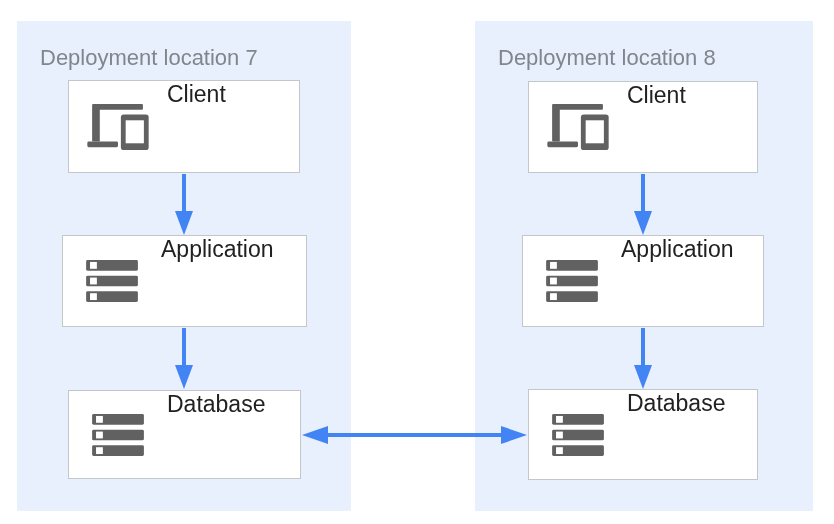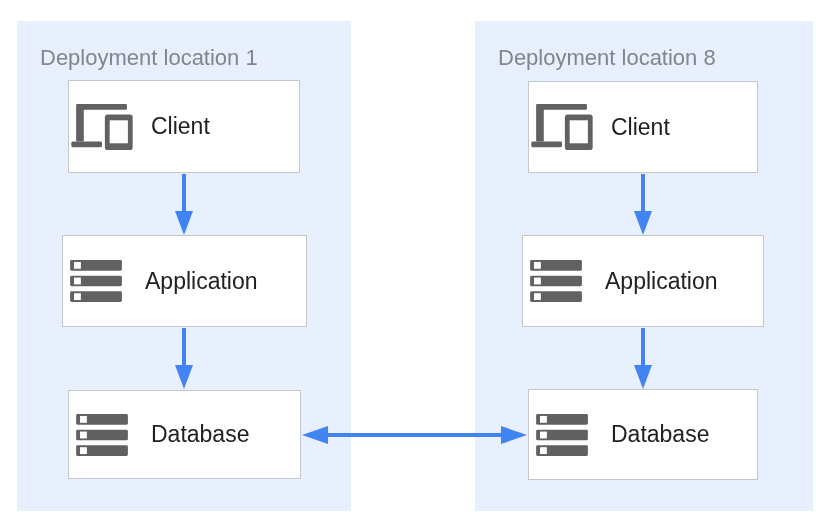--- a/index.html
+++ b/index.html
@@ -20,22 +20,22 @@
   .panel-1{left:17px;top:21px;width:334px;height:490px;}
   .panel-2{left:475px;top:21px;width:338px;height:490px;}
   .panel-title{
     position:absolute;left:23px;top:24px;
     font-size:22px;line-height:26px;color:var(--title-gray);
     white-space:nowrap;
   }
   .node{
     position:absolute;background:var(--box-bg);
     border:1px solid var(--box-border);
-    display:flex;align-items:center;
-    box-sizing:border-box;
+    display:flex;
+    padding-left:16px;box-sizing:border-box;
   }
   .icon-wrap{width:66px;display:flex;justify-content:center;align-items:center;}
   .node-label{margin-left:16px;font-size:23px;color:var(--label-color);white-space:nowrap;}
   .ic{fill:var(--icon-gray);}
   .ic-bg{fill:#ffffff;}
 
   
   .n-client-1{left:68px;top:80px;width:232px;height:93px;}
   .n-app-1{left:62px;top:235px;width:245px;height:92px;}
   .n-db-1{left:68px;top:390px;width:233px;height:89px;}
@@ -74,21 +74,21 @@
     border-top:9px solid transparent;border-bottom:9px solid transparent;
     border-left:26px solid var(--arrow-blue);
   }
 </style>
 </head>
 <body>
 
 <div class="canvas">
 
   <section class="panel panel-1">
-    <div class="panel-title">Deployment location 1</div>
+    <div class="panel-title">Deployment location 7</div>
   </section>
 
   <section class="panel panel-2">
     <div class="panel-title">Deployment location 8</div>
   </section>
 
   <div class="node n-client-1">
     <span class="icon-wrap">
       <svg viewBox="0 0 64 48" width="62" height="46" aria-hidden="true">
         <path class="ic" d="M6 0 h51 a1 1 0 0 1 1 1 v4 a1 1 0 0 1 -1 1 H13 v33 H6 a1 1 0 0 1 -1 -1 V1 a1 1 0 0 1 1 -1 z"></path>

